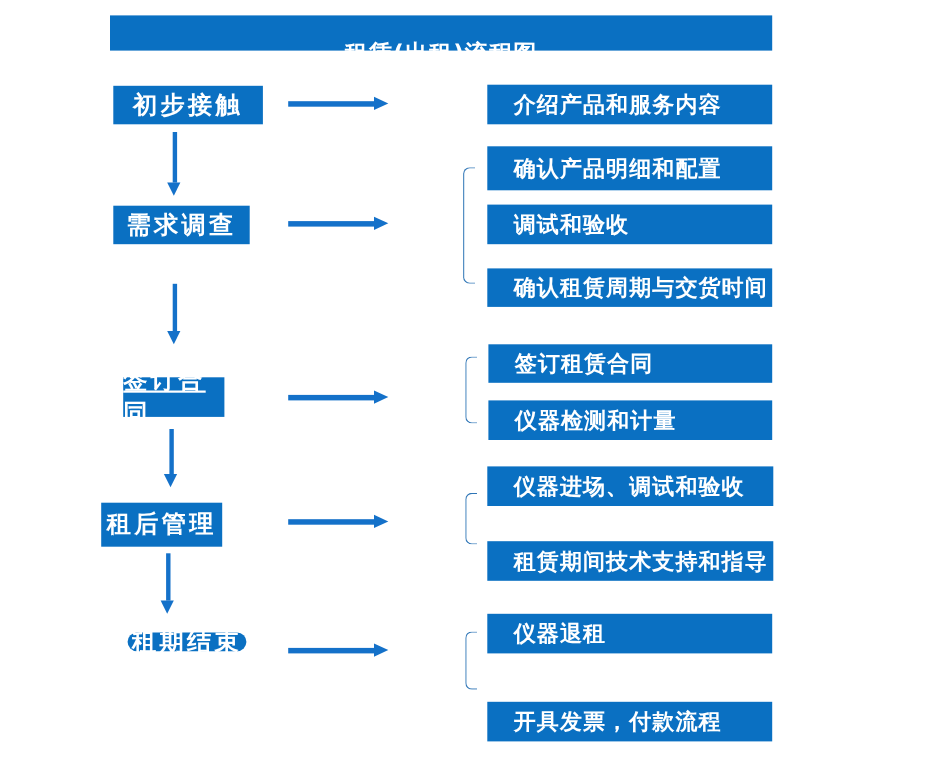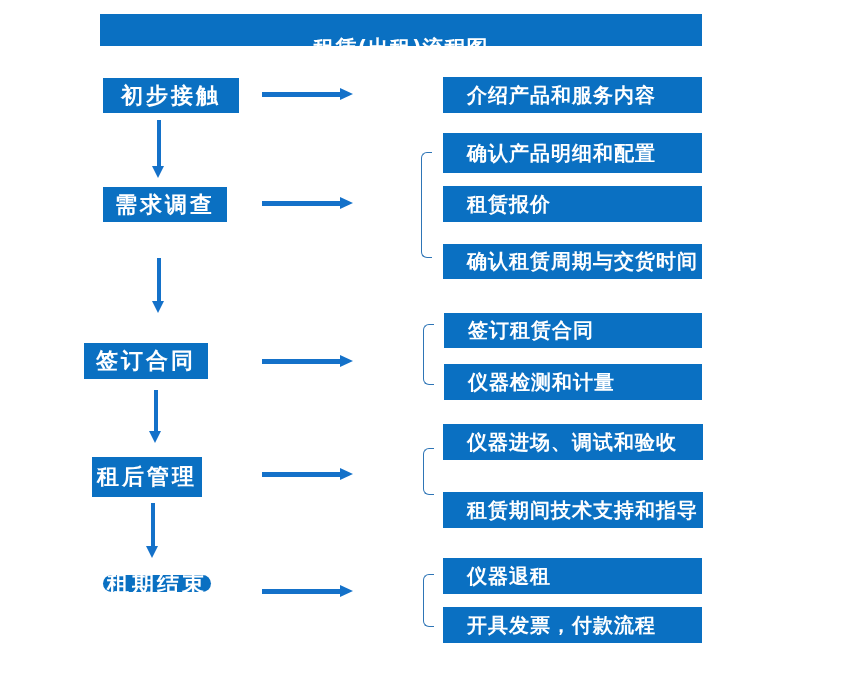--- a/index.html
+++ b/index.html
@@ -45,27 +45,27 @@
   <div class="banner">
     <span>租赁(出租)流程图</span>
   </div>
 
   <div class="box left-box" style="left:103px;top:78px;width:136px;height:35px;">
     <span>初步接触</span>
   </div>
   <div class="box left-box" style="left:103px;top:187px;width:124px;height:35px;">
     <span>需求调查</span>
   </div>
-  <div class="box left-box" style="left:84px;top:343px;width:124px;height:36px;">
+  <div class="box left-box" style="left:112px;top:343px;width:92px;height:36px;text-decoration:underline;">
     <span>签订合同</span>
   </div>
   <div class="box left-box" style="left:92px;top:457px;width:110px;height:40px;">
     <span>租后管理</span>
   </div>
-  <div class="box left-box" style="left:103px;top:575px;width:108px;height:17px;border-radius:15px;">
+  <div class="box left-box" style="left:116px;top:575px;width:108px;height:17px;border-radius:15px;">
     <span>租期结束</span>
   </div>
 
   <div class="harrow" style="left:262px;top:88px;">
       <i class="shaft"></i>
       <i class="head"></i>
     </div>
   <div class="harrow" style="left:262px;top:197px;">
       <i class="shaft"></i>
       <i class="head"></i>
@@ -106,21 +106,21 @@
   <div class="bracket" style="left:423px;top:574px;height:53px;"></div>
 
   <div class="box right-box" style="left:443px;top:77px;width:259px;height:36px;">
     <span>介绍产品和服务内容</span>
   </div>
 
   <div class="box right-box" style="left:443px;top:133px;width:259px;height:40px;">
     <span>确认产品明细和配置</span>
   </div>
   <div class="box right-box" style="left:443px;top:186px;width:259px;height:36px;">
-    <span>租赁报价</span>
+    <span>调试和验收</span>
   </div>
   <div class="box right-box" style="left:443px;top:244px;width:259px;height:35px;">
     <span>确认租赁周期与交货时间</span>
   </div>
 
   <div class="box right-box" style="left:444px;top:313px;width:258px;height:35px;">
     <span>签订租赁合同</span>
   </div>
   <div class="box right-box" style="left:444px;top:364px;width:258px;height:36px;">
     <span>仪器检测和计量</span>
@@ -129,17 +129,17 @@
   <div class="box right-box" style="left:443px;top:424px;width:260px;height:36px;">
     <span>仪器进场、调试和验收</span>
   </div>
   <div class="box right-box" style="left:443px;top:492px;width:260px;height:36px;">
     <span>租赁期间技术支持和指导</span>
   </div>
 
   <div class="box right-box" style="left:443px;top:558px;width:259px;height:36px;">
     <span>仪器退租</span>
   </div>
-  <div class="box right-box" style="left:443px;top:607px;width:259px;height:36px;">
+  <div class="box right-box" style="left:443px;top:638px;width:259px;height:36px;">
     <span>开具发票，付款流程</span>
   </div>
 
 </div>
 
 </body></html>

